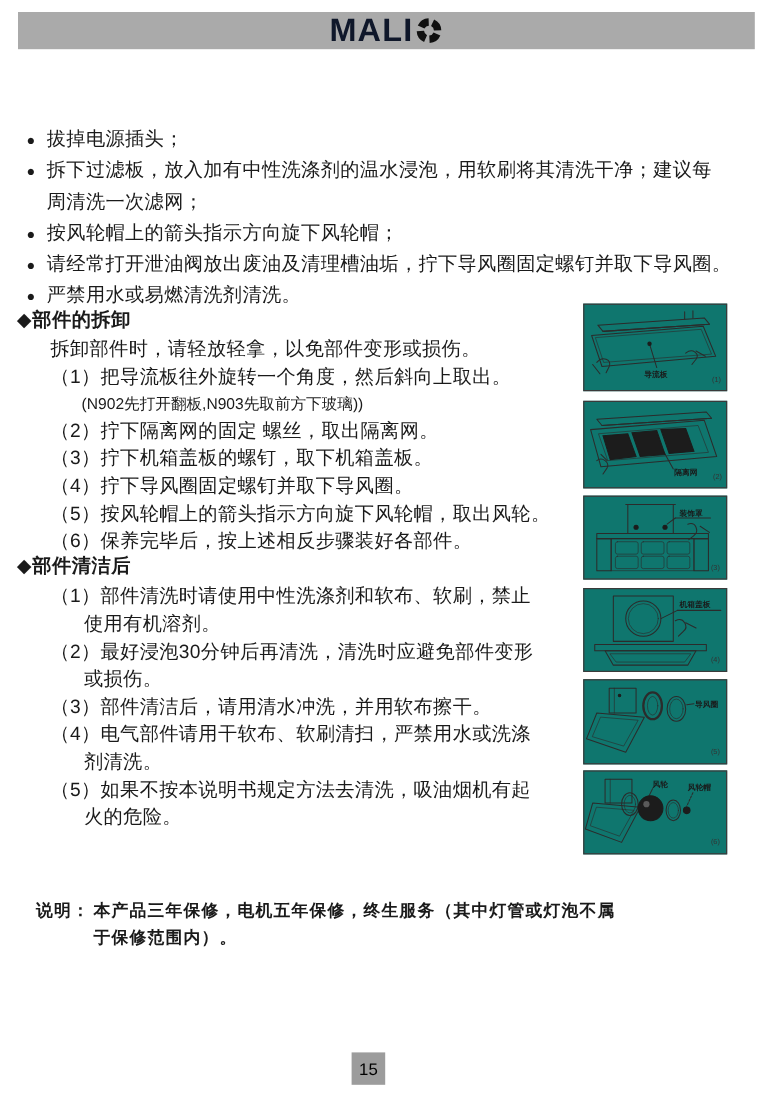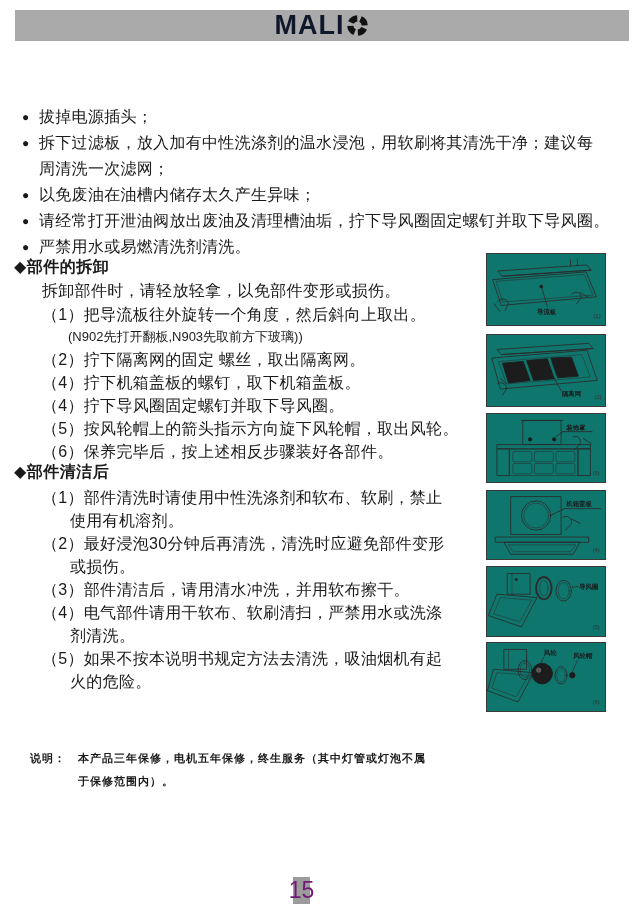--- a/index.html
+++ b/index.html
@@ -39,27 +39,27 @@
   .f3{top:413px;height:70px;}
   .f4{top:490px;height:70px;}
   .f5{top:566px;height:71px;}
   .f6{top:642px;height:70px;}
   .fig-label{font-size:7.5px;fill:#1a1a1a;stroke:none;font-weight:600;}
   .fig-num{font-size:7px;fill:#333;stroke:none;}
   .lines{stroke:#2b2b2b;fill:none;stroke-width:1;stroke-linejoin:round;stroke-linecap:round;}
   .thin{stroke-width:.6;}
   .dark{fill:#1c1c1c;stroke:#1c1c1c;}
   
-  .note{position:absolute;left:30px;top:747px;width:578px;font-size:11px;line-height:23px;
+  .note{position:absolute;left:30px;top:747px;width:578px;font-size:14px;line-height:23px;
         letter-spacing:1px;font-weight:600;padding-left:48px;box-sizing:border-box;}
   .note-label{position:absolute;left:0;top:0;}
   .note-text{white-space:pre-wrap;}
   
-  .badge{position:absolute;left:293px;top:877px;width:17px;height:27px;background:#9c9c9c;
-         color:#701a75;font-size:23px;display:flex;align-items:center;justify-content:center;
+  .badge{position:absolute;left:293px;top:877px;width:28px;height:27px;background:#9c9c9c;
+         color:#000000;font-size:14px;display:flex;align-items:center;justify-content:center;
          font-weight:500;}
 </style>
 </head>
 <body>
 
 <div class="page">
 
   <div class="band">
     <div class="logo">
       <span>MALI</span>
@@ -67,32 +67,32 @@
         <circle cx="12" cy="12" r="7.5" fill="none" stroke="#111" stroke-width="6.4" stroke-dasharray="8.3 3.48" transform="rotate(23 12 12)"></circle>
       </svg>
     </div>
   </div>
 
 
   <ul class="bullets">
     <li>拔掉电源插头；</li>
     <li>拆下过滤板，放入加有中性洗涤剂的温水浸泡，用软刷将其清洗干净；建议每
 周清洗一次滤网；</li>
-    <li>以免废油在油槽内储存太久产生异味；</li>
+    <li>按风轮帽上的箭头指示方向旋下风轮帽；</li>
     <li>请经常打开泄油阀放出废油及清理槽油垢，拧下导风圈固定螺钉并取下导风圈。</li>
     <li>严禁用水或易燃清洗剂清洗。</li>
   </ul>
 
   <div class="sec-heading sec1-heading">◆部件的拆卸</div>
   <div class="sec-intro">拆卸部件时，请轻放轻拿，以免部件变形或损伤。</div>
   <ol class="steps steps1">
     <li>（1）把导流板往外旋转一个角度，然后斜向上取出。</li>
     <li class="subnote">(N902先打开翻板,N903先取前方下玻璃))</li>
     <li>（2）拧下隔离网的固定 螺丝，取出隔离网。</li>
-    <li>（4）拧下机箱盖板的螺钉，取下机箱盖板。</li>
+    <li>（3）拧下机箱盖板的螺钉，取下机箱盖板。</li>
     <li>（4）拧下导风圈固定螺钉并取下导风圈。</li>
     <li>（5）按风轮帽上的箭头指示方向旋下风轮帽，取出风轮。</li>
     <li>（6）保养完毕后，按上述相反步骤装好各部件。</li>
   </ol>
 
   <div class="sec-heading sec2-heading">◆部件清洁后</div>
   <ol class="steps steps2">
     <li>（1）部件清洗时请使用中性洗涤剂和软布、软刷，禁止
 使用有机溶剂。</li>
     <li>（2）最好浸泡30分钟后再清洗，清洗时应避免部件变形

